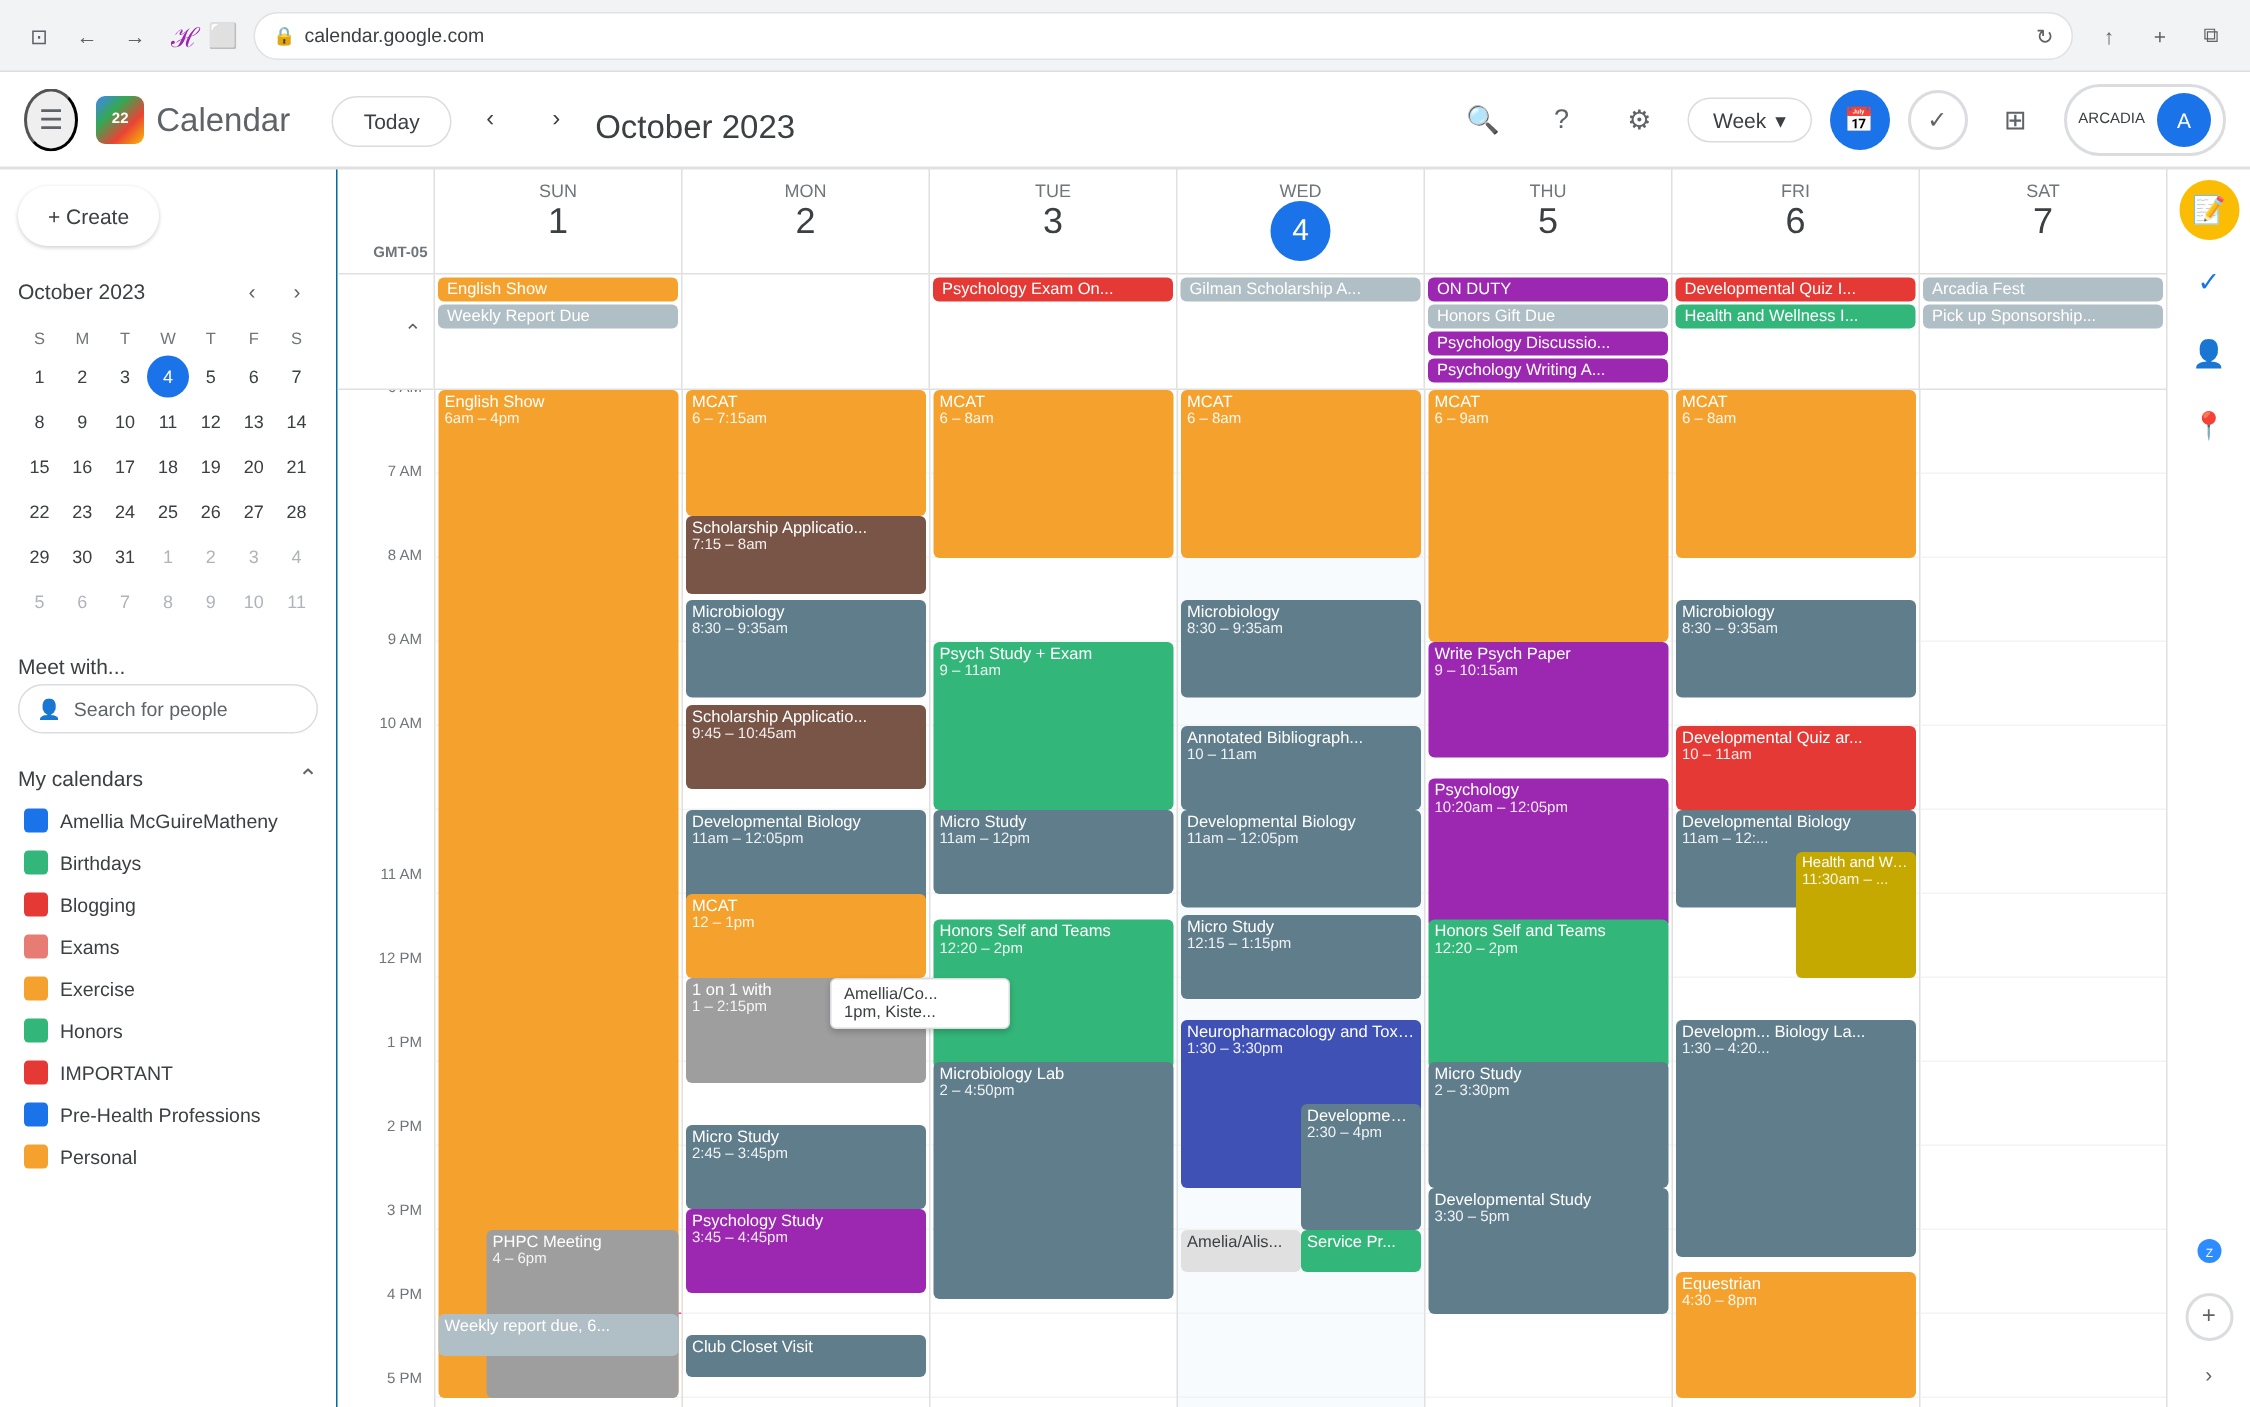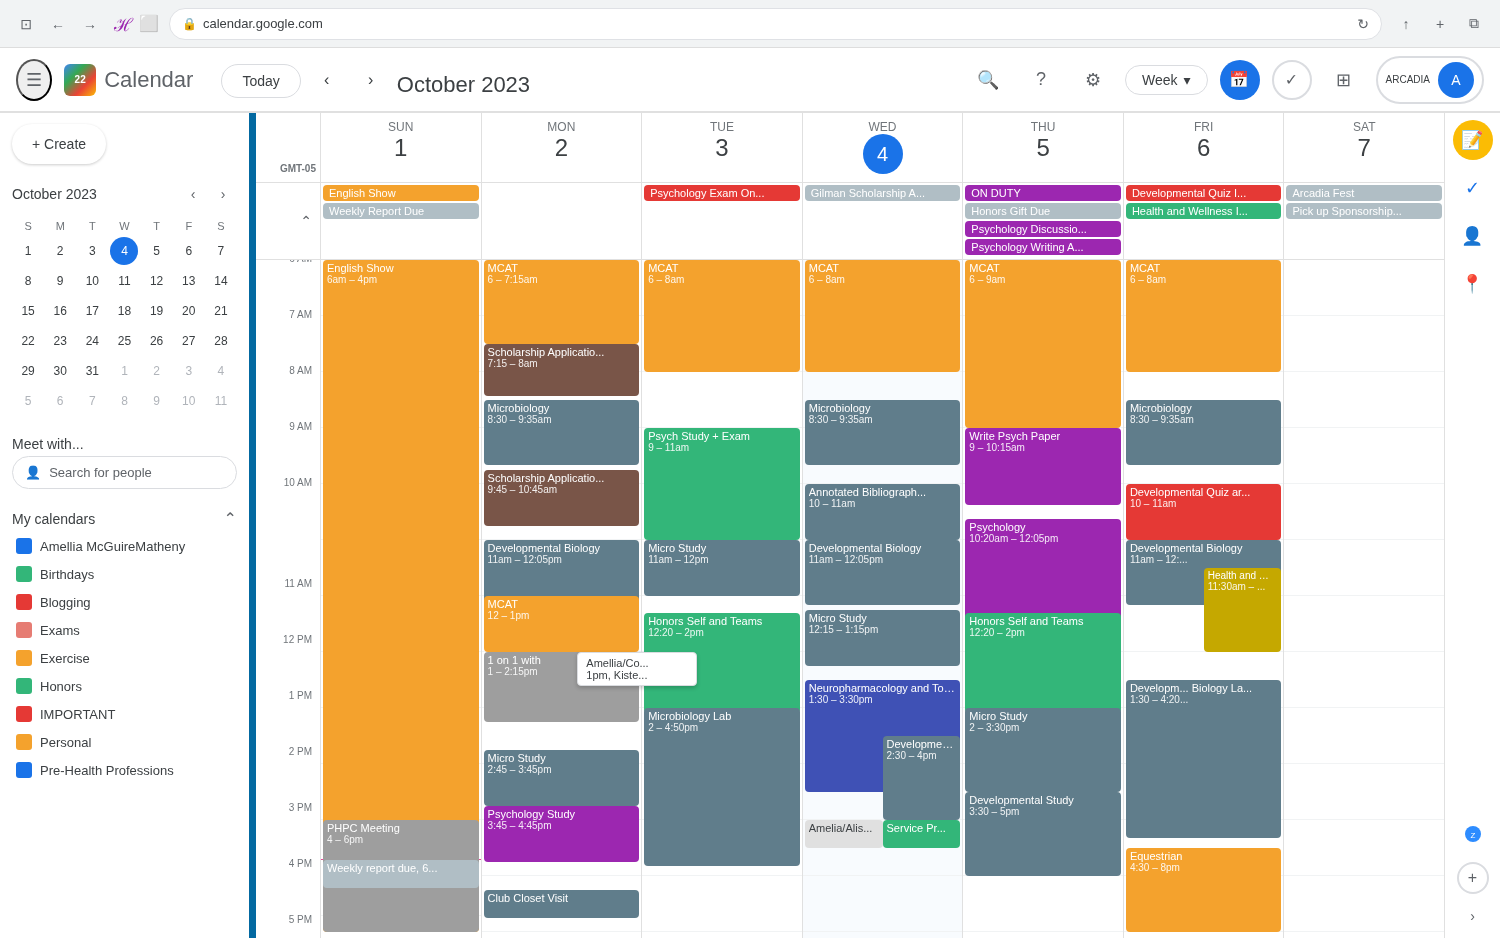--- a/index.html
+++ b/index.html
@@ -46,24 +46,24 @@
     .top-icon-btn { width: 40px; height: 40px; border: none; background: transparent; cursor: pointer; border-radius: 50%; font-size: 18px; color: #5f6368; display: flex; align-items: center; justify-content: center; }
     .view-selector { display: flex; align-items: center; padding: 6px 16px; border: 1px solid #dadce0; border-radius: 20px; cursor: pointer; font-size: 14px; color: #3c4043; gap: 6px; background: #fff; }
     .cal-icon-btn { width: 40px; height: 40px; background: #1a73e8; border: none; border-radius: 50%; cursor: pointer; color: white; font-size: 16px; display: flex; align-items: center; justify-content: center; }
     .tasks-btn { width: 40px; height: 40px; border: 2px solid #dadce0; border-radius: 50%; cursor: pointer; font-size: 16px; background: #fff; display: flex; align-items: center; justify-content: center; color: #5f6368; }
     .grid-btn { width: 40px; height: 40px; border: none; background: transparent; cursor: pointer; border-radius: 50%; font-size: 18px; color: #5f6368; display: flex; align-items: center; justify-content: center; }
     .avatar { width: 36px; height: 36px; border-radius: 50%; background: #1a73e8; display: flex; align-items: center; justify-content: center; color: white; font-size: 14px; font-weight: 500; }
     .account-btn { display: flex; align-items: center; gap: 8px; border: 2px solid #dadce0; border-radius: 24px; padding: 4px 8px; cursor: pointer; }
 
     
     .sidebar {
-      width: 256px;
+      width: 225px;
       padding: 12px;
       overflow-y: auto;
-      border-right: 7px solid #0369a1;
+      border-right: 1px solid #0369a1;
       flex-shrink: 0;
     }
     .create-btn {
       display: flex;
       align-items: center;
       gap: 8px;
       padding: 12px 20px;
       border-radius: 24px;
       background: #fff;
       border: none;
@@ -328,26 +328,26 @@
         </div>
         <div class="cal-list-item">
           <div class="cal-color" style="background:#33b679;"></div>
           <span class="cal-label">Honors</span>
         </div>
         <div class="cal-list-item">
           <div class="cal-color" style="background:#e53935;"></div>
           <span class="cal-label">IMPORTANT</span>
         </div>
         <div class="cal-list-item">
+          <div class="cal-color" style="background:#1a73e8;"></div>
+          <span class="cal-label">Pre-Health Professions</span>
+        </div>
+        <div class="cal-list-item">
           <div class="cal-color" style="background:#f4a22d;"></div>
           <span class="cal-label">Personal</span>
-        </div>
-        <div class="cal-list-item">
-          <div class="cal-color" style="background:#1a73e8;"></div>
-          <span class="cal-label">Pre-Health Professions</span>
         </div>
       </div>
     </div>
 
     <div class="calendar-area">
 
       <div class="day-header" style="flex-shrink:0;">
         <div class="gmt-label">
           <span>GMT-05</span>
         </div>
@@ -473,21 +473,21 @@
               </div>
               <div style="height:56px;border-bottom:1px solid #f1f3f4;"></div>
               <div style="height:56px;border-bottom:1px solid #f1f3f4;"></div>
               <div style="height:56px;border-bottom:1px solid #f1f3f4;"></div>
               <div style="height:56px;border-bottom:1px solid #f1f3f4;"></div>
               <div style="height:56px;border-bottom:1px solid #f1f3f4;"></div>
               <div style="height:56px;border-bottom:1px solid #f1f3f4;"></div>
               <div style="height:56px;border-bottom:1px solid #f1f3f4;"></div>
               <div style="height:56px;border-bottom:1px solid #f1f3f4;"></div>
               <div style="height:56px;border-bottom:1px solid #f1f3f4;"></div>
-              <div style="height:40px;border-bottom:1px solid #ec4899;position:relative;">
+              <div style="height:56px;border-bottom:1px solid #ec4899;position:relative;margin-left:32px;">
 
                 <div class="event" style="background:#9e9e9e;top:0;height:112px;">
                   <div class="event-title">PHPC Meeting</div>
                   <div class="event-time">4 – 6pm</div>
                 </div>
               </div>
               <div style="height:56px;border-bottom:1px solid #f1f3f4;position:relative;">
                 <div class="event" style="background:#b0bec5;top:0;height:28px;">
                   <div class="event-title">Weekly report due, 6...</div>
                 </div>

